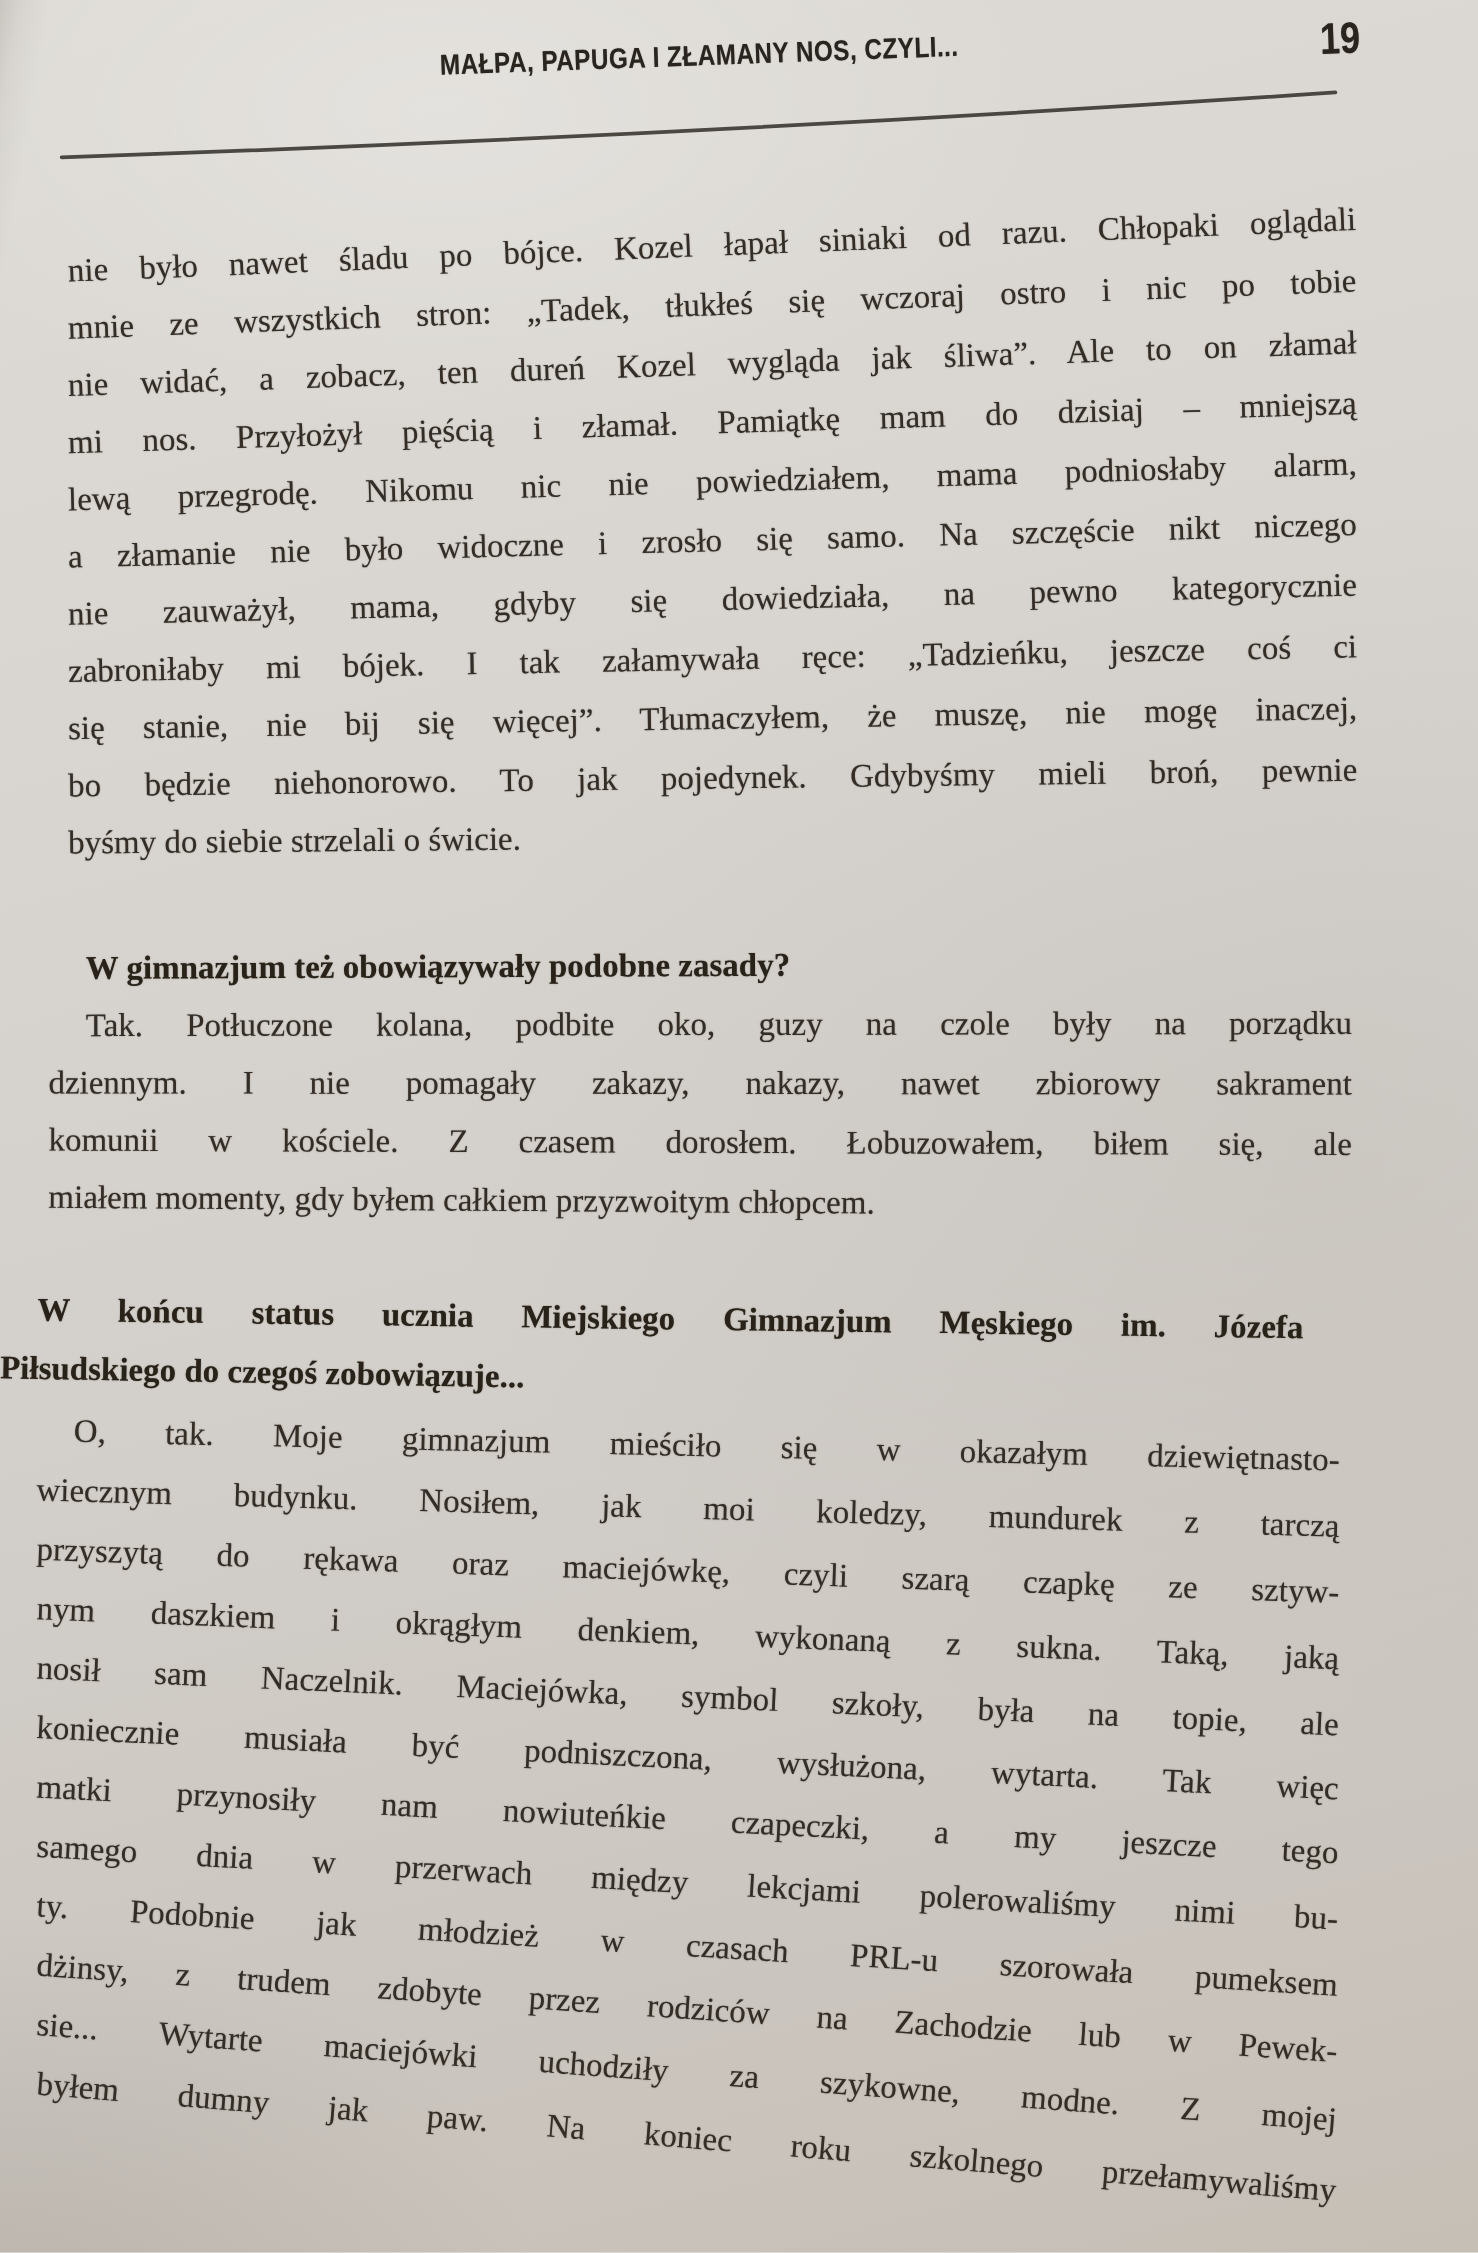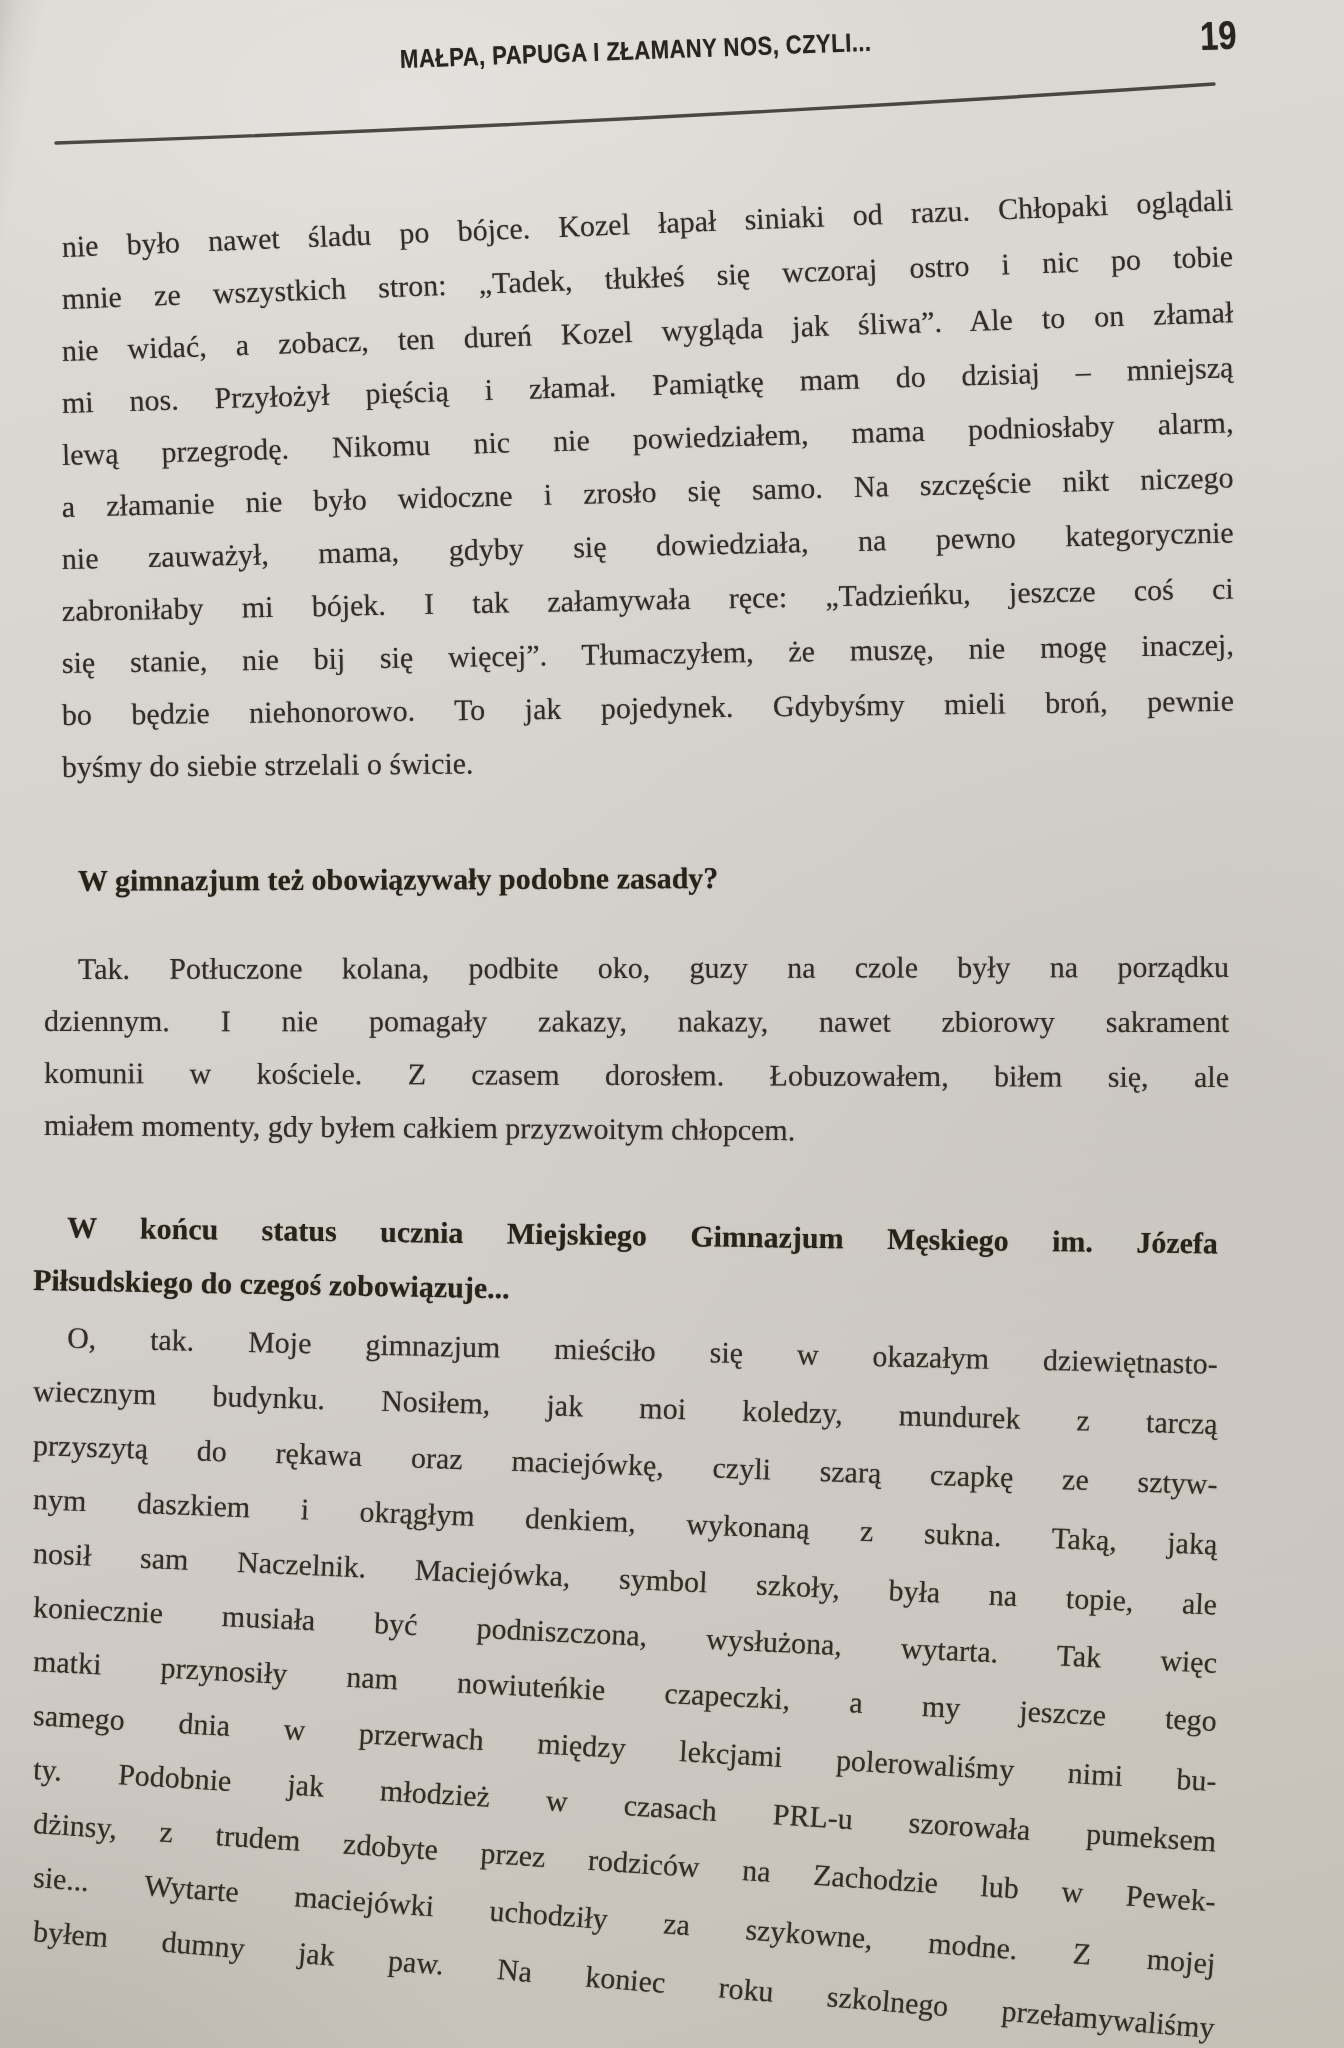--- a/index.html
+++ b/index.html
@@ -33,22 +33,22 @@
     color:#29241e;
     transform:rotate(-2deg) scaleX(.82);
     transform-origin:0 50%;
     text-shadow:0 0 1px rgba(41,36,30,.5);
   }
   .rule{position:absolute;left:0;top:0;}
   .text{position:absolute;left:0;top:221px;width:1344px;}
   .para{box-sizing:border-box;}
   .p1{margin-left:62px;width:1172px;line-height:52px;}
   .q1{margin-left:44px;width:1185px;line-height:52px;margin-top:62px;}
-  .a1{margin-left:44px;width:1185px;line-height:52px;margin-top:36px;}
-  .q2{margin-left:33px;width:1185px;line-height:53px;margin-top:49px;}
+  .a1{margin-left:44px;width:1185px;line-height:52px;}
+  .q2{width:1185px;line-height:53px;margin-top:49px;}
   .a2{margin-left:33px;width:1185px;line-height:54px;margin-top:4px;}
   .line{
     font-size:30px;
     text-align:justify;
     text-align-last:justify;
     transform:rotate(var(--r,0deg));
     transform-origin:0 60%;
     text-shadow:0 0 1.2px rgba(46,40,33,.5);
   }
   .q .line{font-weight:700;color:#282218;}

